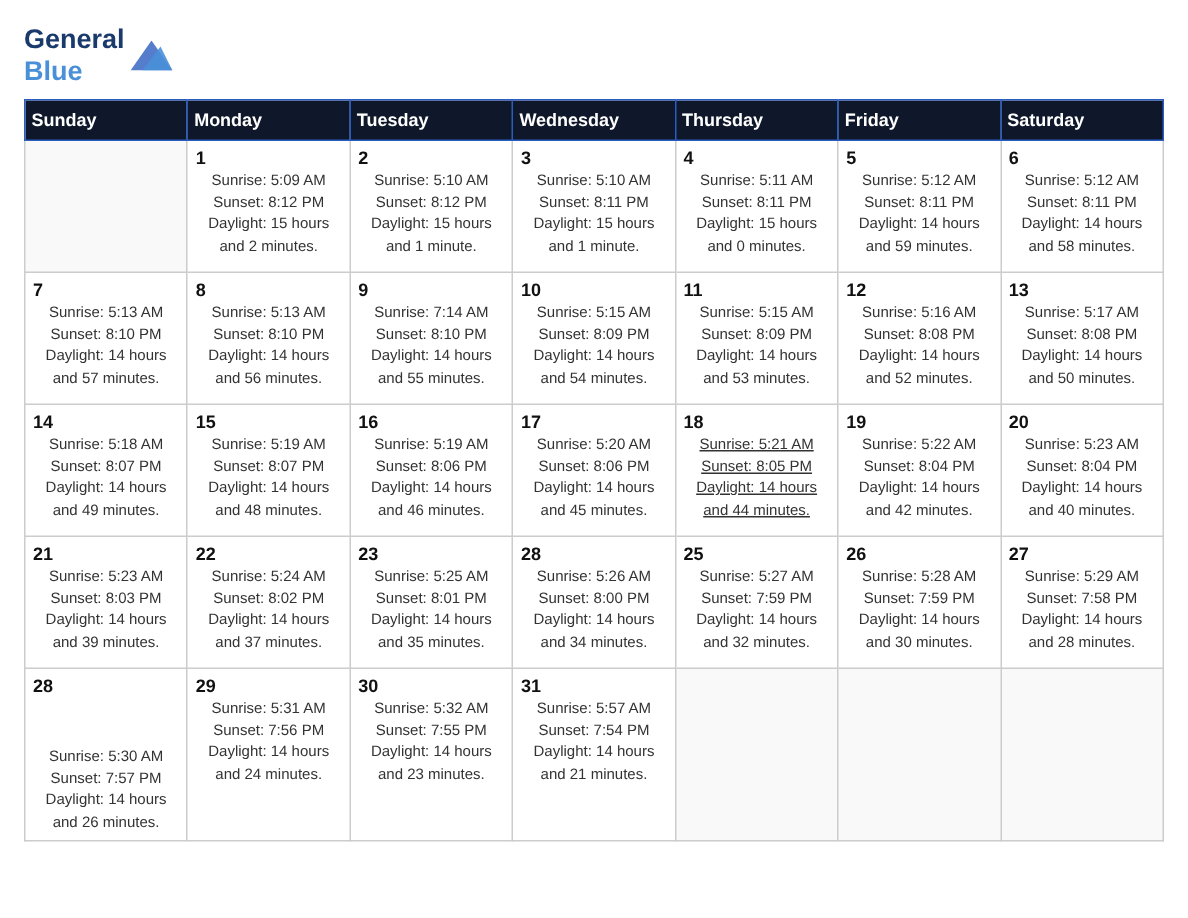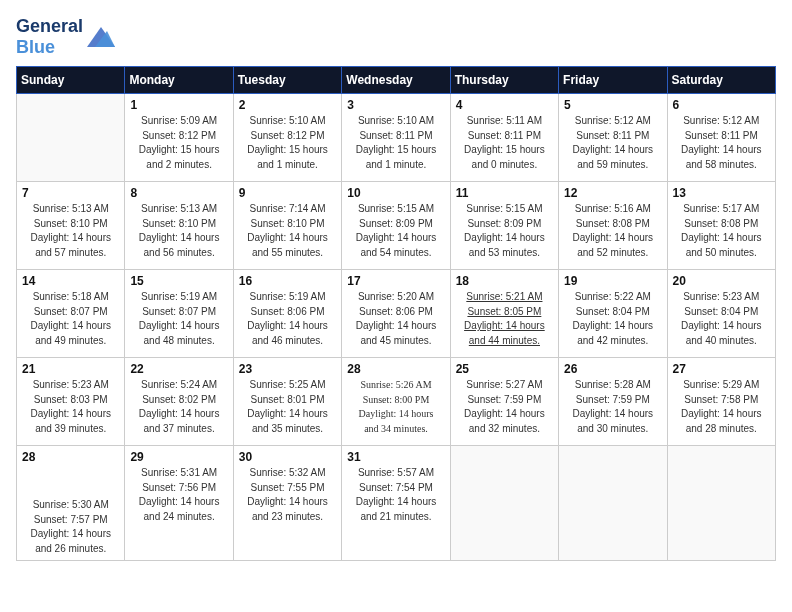--- a/index.html
+++ b/index.html
@@ -287,21 +287,21 @@
         </td>
         <td>
           <span class="day-number">23</span>
           <div class="day-info" style="white-space: pre-line;">Sunrise: 5:25 AM
 Sunset: 8:01 PM
 Daylight: 14 hours
 and 35 minutes.</div>
         </td>
         <td>
           <span class="day-number">28</span>
-          <div class="day-info" style="white-space: pre-line; font-family: Liberation Serif, serif;">Sunrise: 5:26 AM
+          <div class="day-info" style="white-space: pre-line;">Sunrise: 5:26 AM
 Sunset: 8:00 PM
 Daylight: 14 hours
 and 34 minutes.</div>
         </td>
         <td>
           <span class="day-number">25</span>
           <div class="day-info" style="white-space: pre-line;">Sunrise: 5:27 AM
 Sunset: 7:59 PM
 Daylight: 14 hours
 and 32 minutes.</div>

